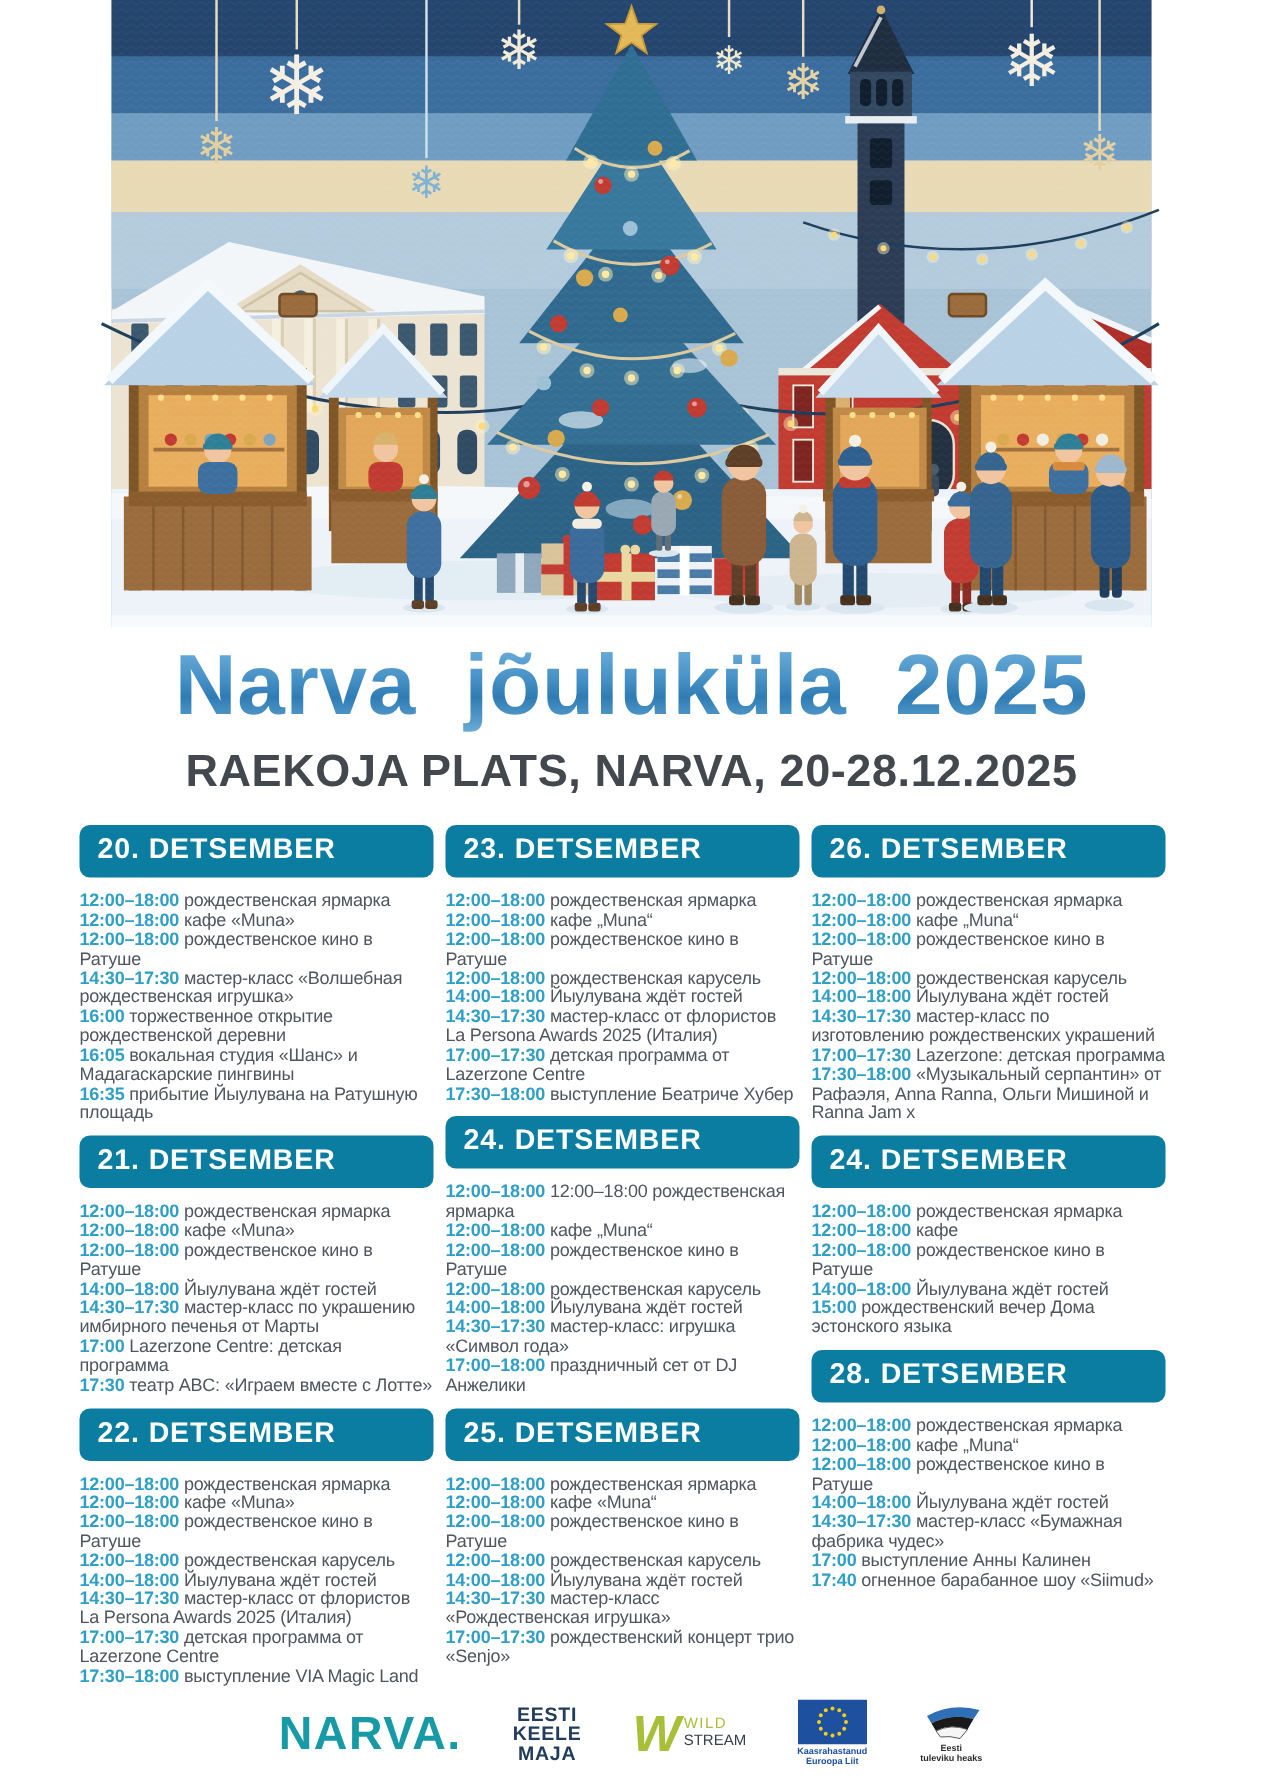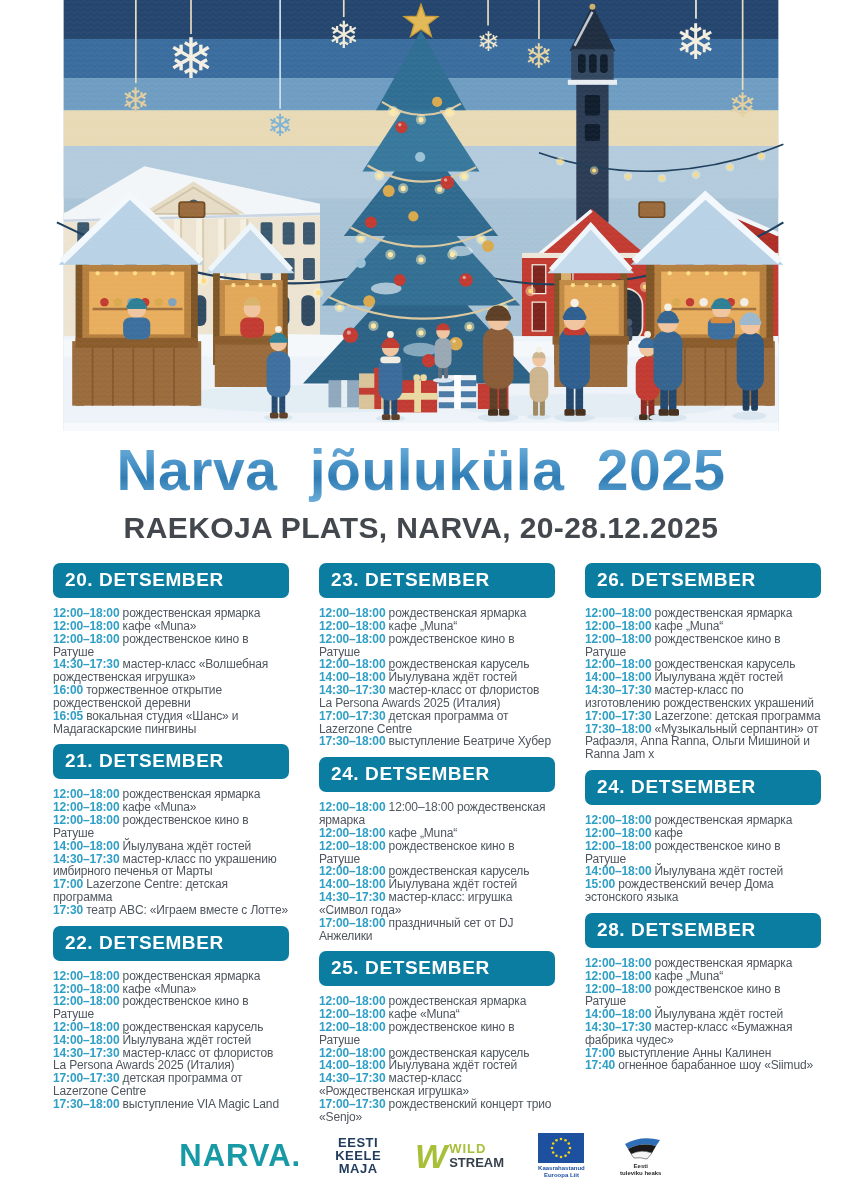--- a/index.html
+++ b/index.html
@@ -19,21 +19,21 @@
     background:linear-gradient(180deg,#7ab7e0 0%,#4a94c8 40%,#2f7cb4 62%,#6fb0da 100%);
     -webkit-background-clip:text; background-clip:text;
     -webkit-text-fill-color:transparent;
   }
   .subtitle {
     text-align:center; margin-top:8px;
     font-size:30px; font-weight:bold; color:#43484e; letter-spacing:0.4px;
   }
 
   .schedule {
-    display:flex; gap:30px;
+    display:flex; gap:8px;
     padding:18px 83px 0 53px;
     flex:0 0 auto;
   }
   .sched-col { width:236px; flex:0 0 236px; }
   .day { margin-bottom:9px; }
   .day-header {
     background:#0b7da0; color:#ffffff;
     font-size:19px; font-weight:bold; letter-spacing:0.6px;
     padding:6px 12px 7px 12px; border-radius:7px;
   }
@@ -46,21 +46,21 @@
 
   .footer {
     margin-top:auto; margin-bottom:12px;
     display:flex; align-items:center; justify-content:center; gap:34px;
   }
   .logo { display:flex; flex-direction:column; align-items:center; }
   .logo-narva { font-size:31px; font-weight:bold; color:#179aa6; letter-spacing:1px; }
   .logo-ekm { font-size:13px; font-weight:bold; color:#223c5e; line-height:1.02; letter-spacing:0.5px; }
   .logo-ws { display:flex; align-items:center; gap:2px; }
   .ws-w { font-size:34px; font-weight:bold; font-style:italic; color:#a8bf3a; line-height:1; }
-  .ws-text { font-size:13px; font-weight:bold; line-height:1.05; }
+  .ws-text { font-size:10px; font-weight:normal; line-height:1.05; }
   .ws-text .l1 { color:#a8bf3a; letter-spacing:1px; }
   .ws-text .l2 { color:#37414b; }
   .logo-caption { font-size:6px; font-weight:bold; color:#1e50a0; line-height:1.2; text-align:center; margin-top:2px; }
   .logo-caption.dark { color:#2a2a2a; }
 </style>
 </head>
 <body>
 
 <svg class="hero" viewBox="0 0 842 508" xmlns="http://www.w3.org/2000/svg">
   <defs>
@@ -613,20 +613,21 @@
     <div class="sched-col">
       <section class="day">
         <div class="day-header">20. DETSEMBER</div>
         <div class="events">
           <p class="event"><span class="time">12:00–18:00</span> <span class="desc">рождественская ярмарка</span></p>
           <p class="event"><span class="time">12:00–18:00</span> <span class="desc">кафе «Muna»</span></p>
           <p class="event"><span class="time">12:00–18:00</span> <span class="desc">рождественское кино в Ратуше</span></p>
           <p class="event"><span class="time">14:30–17:30</span> <span class="desc">мастер-класс «Волшебная рождественская игрушка»</span></p>
           <p class="event"><span class="time">16:00</span> <span class="desc">торжественное открытие рождественской деревни</span></p>
           <p class="event"><span class="time">16:05</span> <span class="desc">вокальная студия «Шанс» и Мадагаскарские пингвины</span></p>
+          <p class="event"><span class="time">16:35</span> <span class="desc">прибытие Йыулувана на Ратушную площадь</span></p>
         </div>
       </section>
       <section class="day">
         <div class="day-header">21. DETSEMBER</div>
         <div class="events">
           <p class="event"><span class="time">12:00–18:00</span> <span class="desc">рождественская ярмарка</span></p>
           <p class="event"><span class="time">12:00–18:00</span> <span class="desc">кафе «Muna»</span></p>
           <p class="event"><span class="time">12:00–18:00</span> <span class="desc">рождественское кино в Ратуше</span></p>
           <p class="event"><span class="time">14:00–18:00</span> <span class="desc">Йыулувана ждёт гостей</span></p>
           <p class="event"><span class="time">14:30–17:30</span> <span class="desc">мастер-класс по украшению имбирного печенья от Марты</span></p>

